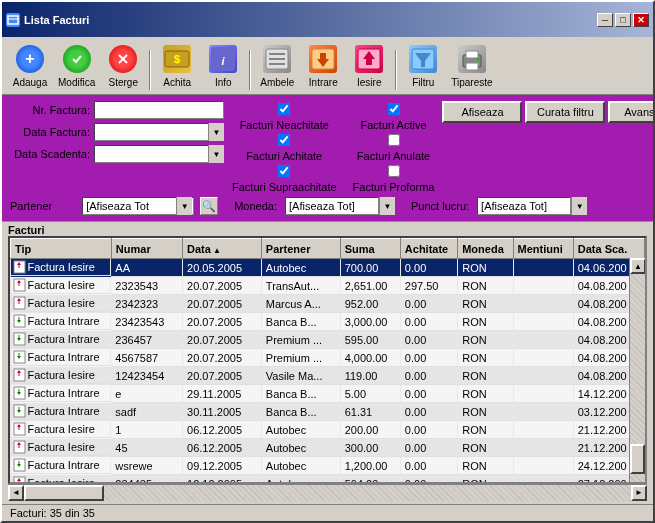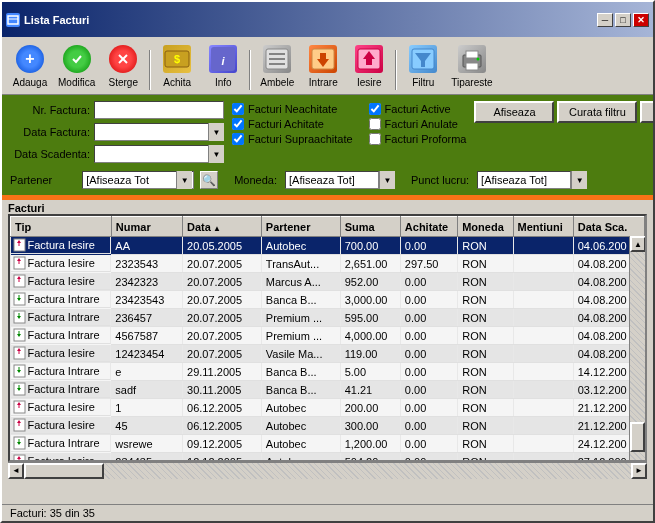--- a/index.html
+++ b/index.html
@@ -121,23 +121,23 @@
     
     .toolbar-sep {
       width: 2px;
       height: 40px;
       background: #808080;
       margin: 0 2px;
       border-right: 1px solid #ffffff;
     }
     
     .filter-area {
-      background: #4d7c0f;
+      background: #a21caf;
       padding: 6px 8px;
-      border-bottom: 5px solid #f97316;
+      border-bottom: 1px solid #f97316;
     }
     
     .filter-row {
       display: flex;
       align-items: center;
       margin-bottom: 4px;
       gap: 4px;
     }
     
     .filter-label {
@@ -183,20 +183,21 @@
       display: flex;
       flex-direction: column;
       gap: 3px;
     }
     
     .checkbox-item {
       display: flex;
       align-items: center;
       gap: 4px;
       font-size: 11px;
+      flex-direction: column;
     }
     
     .checkbox-item input[type="checkbox"] {
       width: 12px;
       height: 12px;
       margin: 0;
     }
     
     .buttons-col {
       display: flex;
@@ -759,21 +760,21 @@
               <td style="display: flex; align-items: center; gap: 2px; padding: 1px 2px;">
                 <svg width="13" height="14" viewBox="0 0 13 14" style="flex-shrink: 0;">
                   <rect x="1" y="1" width="11" height="12" fill="white" stroke="#888" stroke-width="1"></rect>
                   <polygon points="6,9 4,6 5.5,6 5.5,3 6.5,3 6.5,6 8,6" fill="#008800"></polygon>
                 </svg>
                 <span>Factura Intrare</span>
               </td>
               <td>sadf</td>
               <td>30.11.2005</td>
               <td>Banca B...</td>
-              <td>41.21</td>
+              <td>61.31</td>
               <td>0.00</td>
               <td>RON</td>
               <td></td>
               <td>03.12.200</td>
             </tr>
             <tr>
               <td style="display: flex; align-items: center; gap: 2px; padding: 1px 2px;">
                 <svg width="13" height="14" viewBox="0 0 13 14" style="flex-shrink: 0;">
                   <rect x="1" y="1" width="11" height="12" fill="white" stroke="#888" stroke-width="1"></rect>
                   <polygon points="6,2 4,5 5.5,5 5.5,8 6.5,8 6.5,5 8,5" fill="#cc0044"></polygon>

